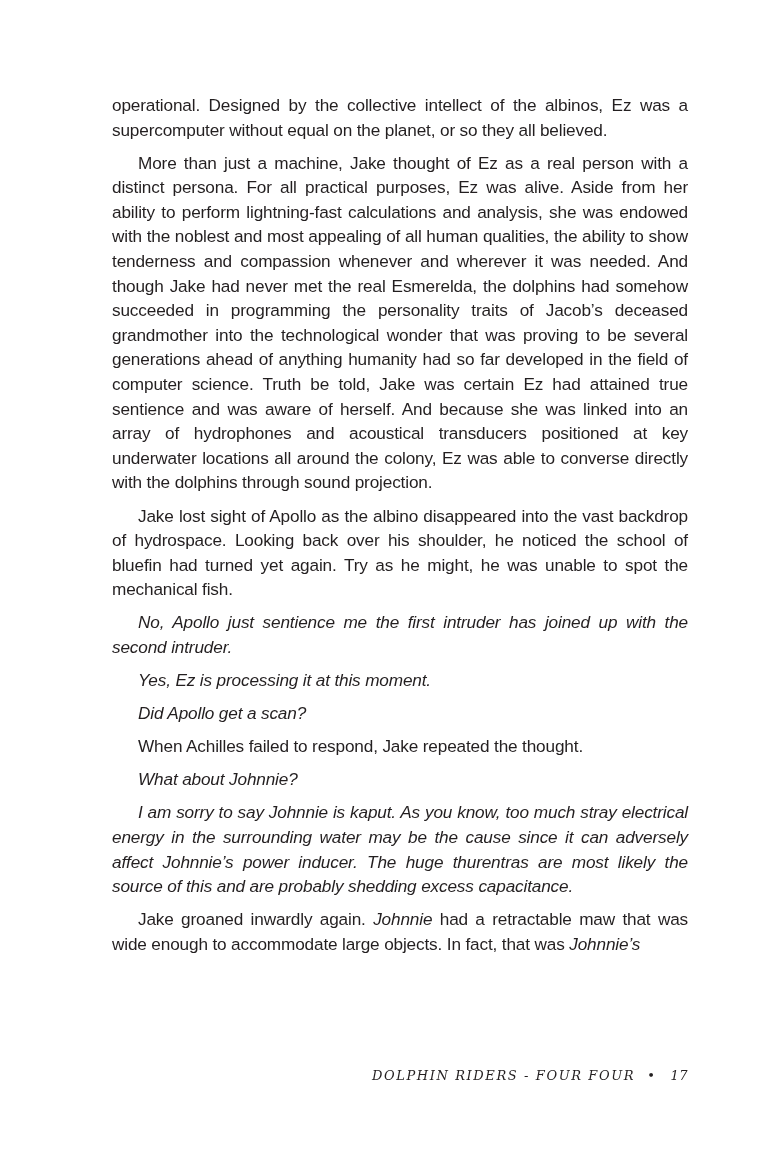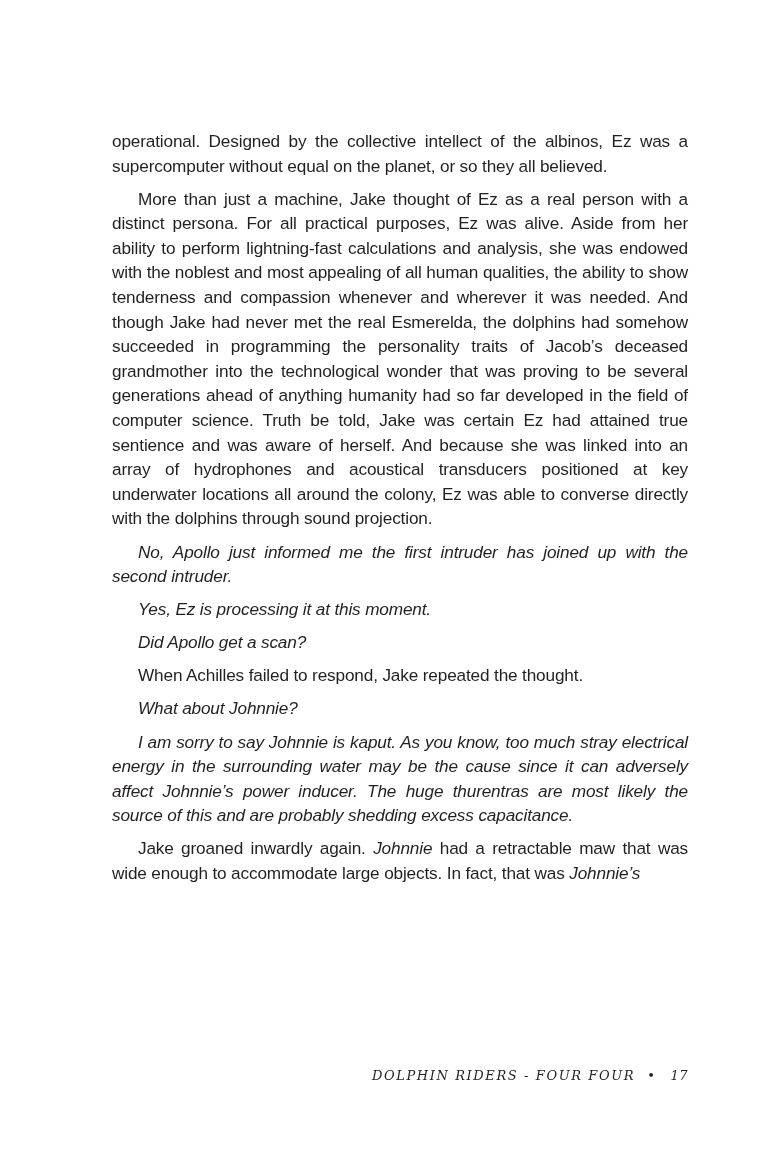--- a/index.html
+++ b/index.html
@@ -13,21 +13,20 @@
       position: relative;
       overflow: hidden;
       color: #231f20;
       font-family: "Liberation Sans", "DejaVu Sans", sans-serif;
     }
     .page {
       position: absolute;
       left: 112px;
       top: 93px;
       width: 576px;
-      margin-top: 36px;
     }
     .para {
       margin: 0 0 8.5px 0;
       font-size: 17.2px;
       line-height: 24.6px;
       text-align: justify;
       text-indent: 26px;
       letter-spacing: -0.15px;
       hyphens: none;
     }
@@ -58,22 +57,25 @@
 </head>
 <body>
 
 <div class="page">
   <p class="para noindent">
     <span>operational. Designed by the collective intellect of the albinos, Ez was a supercomputer without equal on the planet, or so they all believed.</span>
   </p>
   <p class="para">
     <span>More than just a machine, Jake thought of Ez as a real person with a distinct persona. For all practical purposes, Ez was alive. Aside from her ability to perform lightning-fast calculations and analysis, she was endowed with the noblest and most appealing of all human qualities, the ability to show tenderness and compassion whenever and wherever it was needed. And though Jake had never met the real Esmerelda, the dolphins had somehow succeeded in programming the personality traits of Jacob’s deceased grandmother into the technological wonder that was proving to be several generations ahead of anything humanity had so far developed in the field of computer science. Truth be told, Jake was certain Ez had attained true sentience and was aware of herself. And because she was linked into an array of hydrophones and acoustical transducers positioned at key underwater locations all around the colony, Ez was able to converse directly with the dolphins through sound projection.</span>
   </p>
+  <p class="para">
+    <span>Jake lost sight of Apollo as the albino disappeared into the vast backdrop of hydrospace. Looking back over his shoulder, he noticed the school of bluefin had turned yet again. Try as he might, he was unable to spot the mechanical fish.</span>
+  </p>
   <p class="para italic">
-    <span>No, Apollo just informed me the first intruder has joined up with the second intruder.</span>
+    <span>No, Apollo just sentience me the first intruder has joined up with the second intruder.</span>
   </p>
   <p class="para italic">
     <span>Yes, Ez is processing it at this moment.</span>
   </p>
   <p class="para italic">
     <span>Did Apollo get a scan?</span>
   </p>
   <p class="para">
     <span>When Achilles failed to respond, Jake repeated the thought.</span>
   </p>

